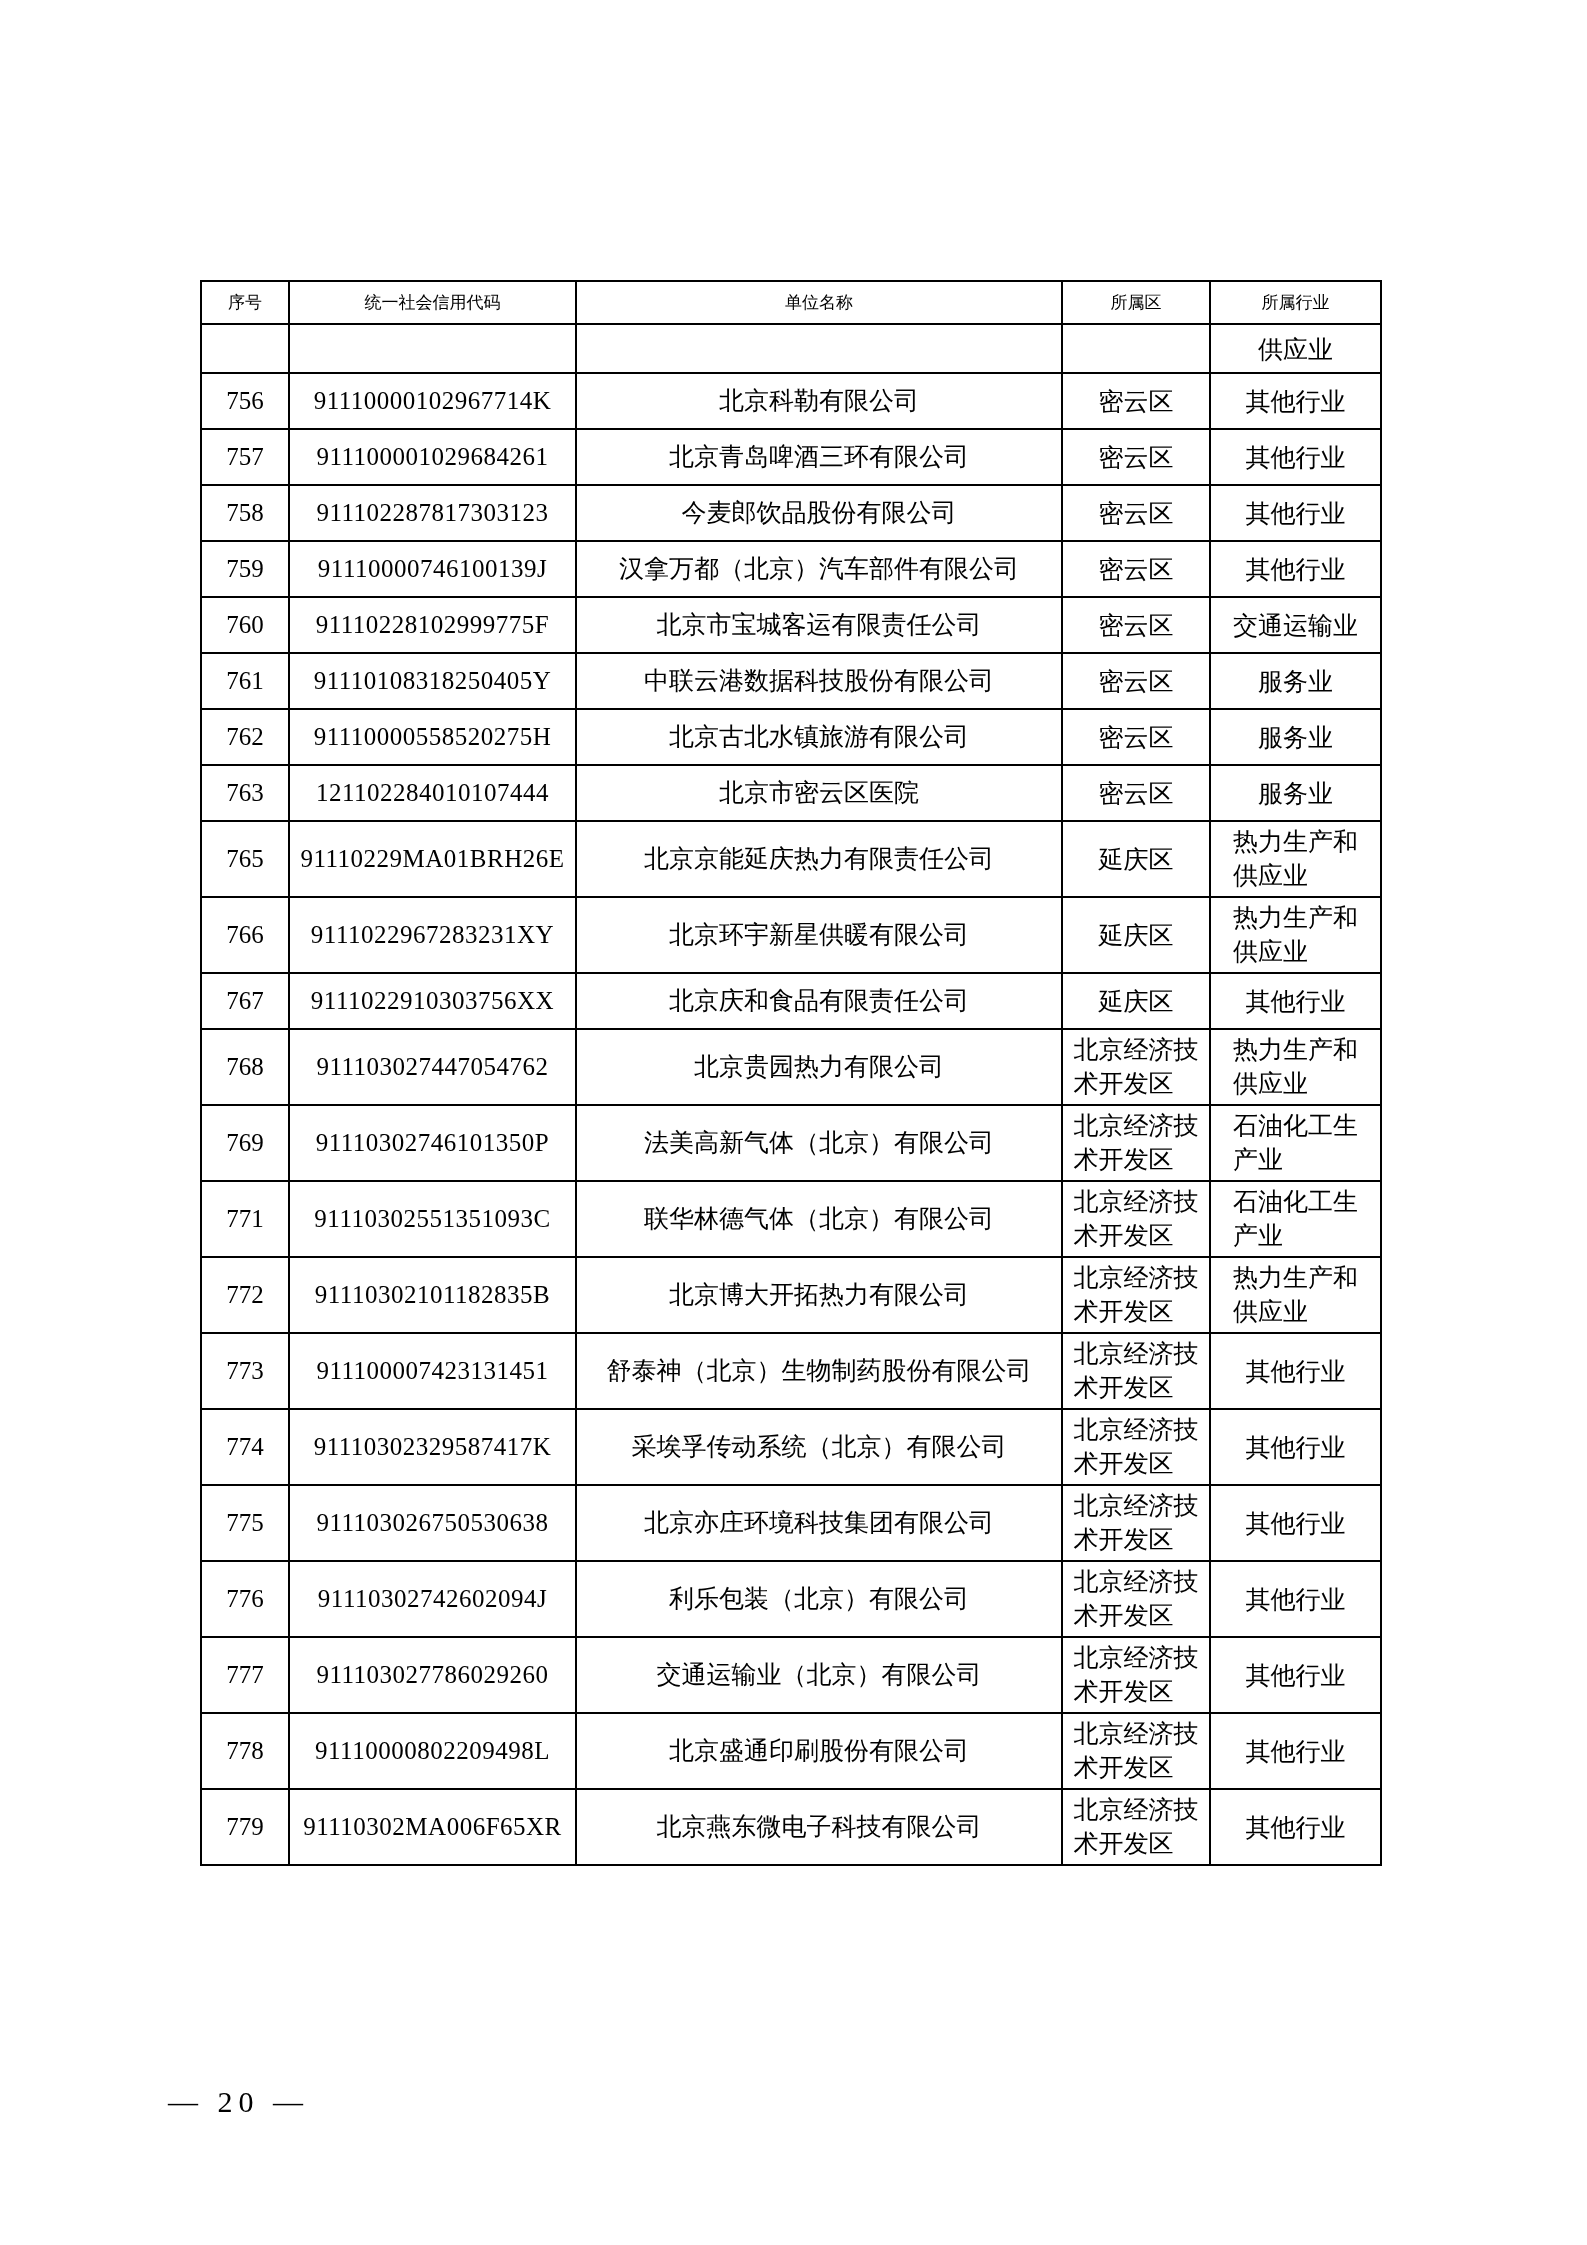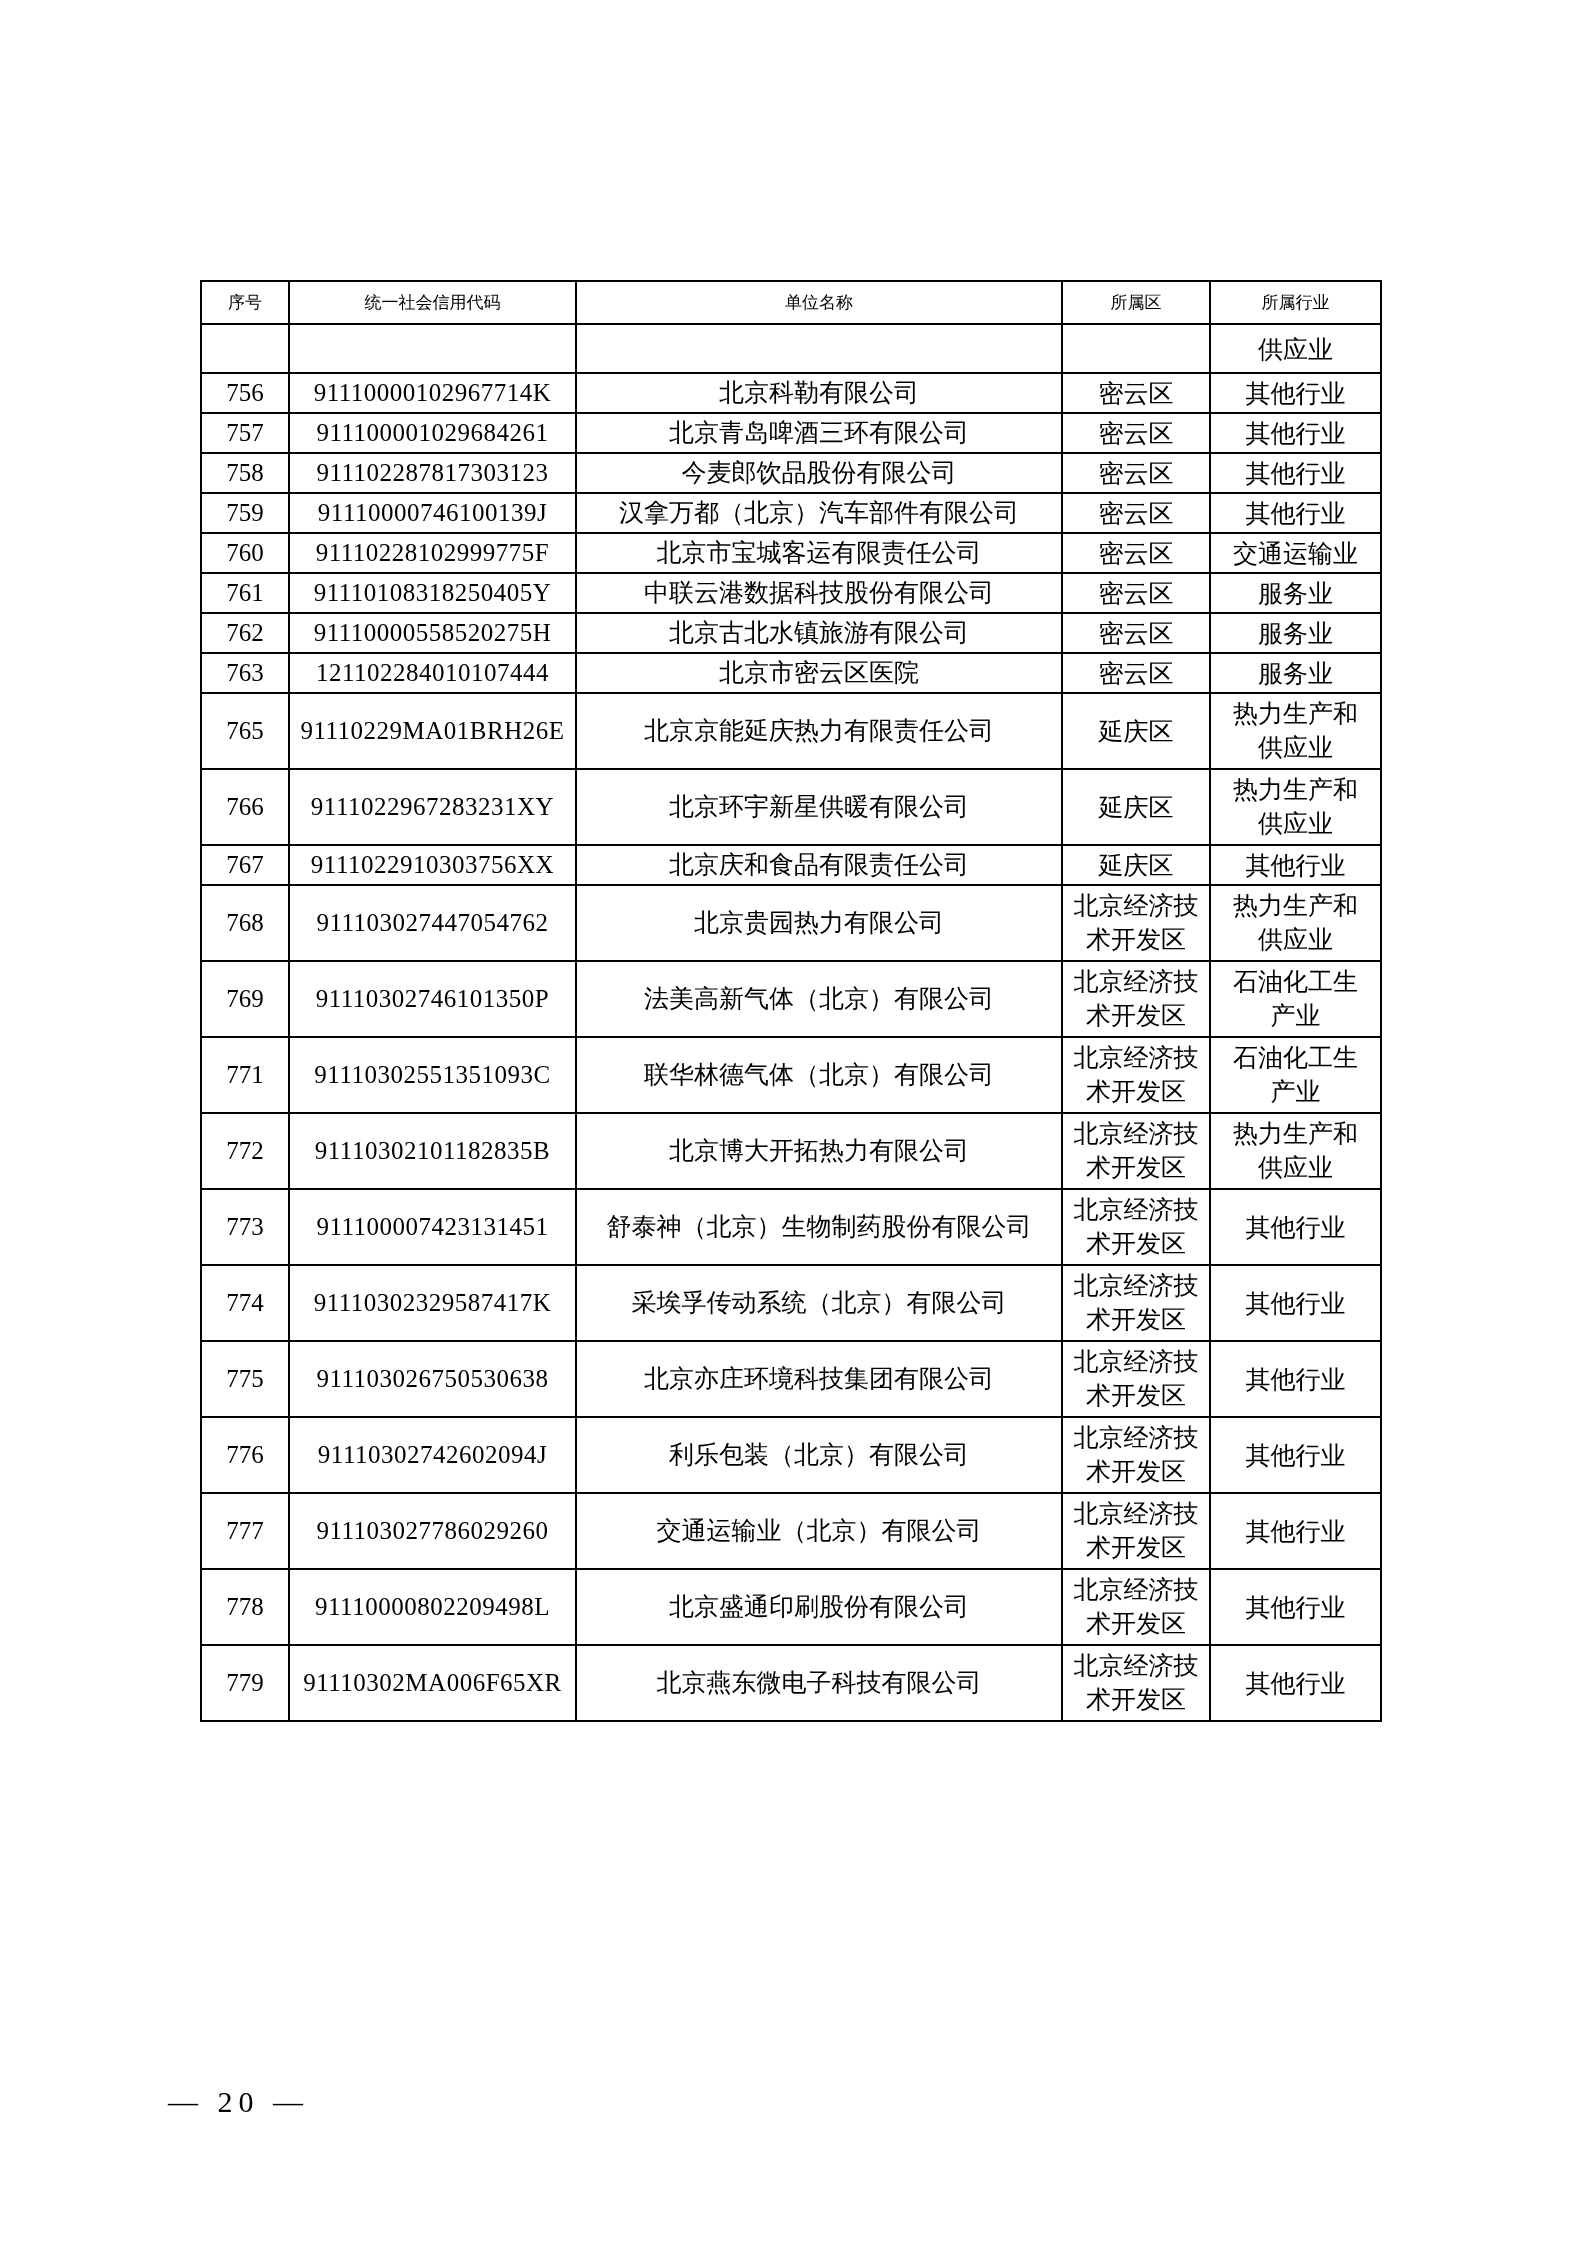--- a/index.html
+++ b/index.html
@@ -25,29 +25,29 @@
     line-height:34px;
     padding:0 4px;
     overflow:hidden;
   }
   .doc-table th {
     font-weight:normal;
     height:41px;
     font-size:17px;
   }
   tr.row-cont   { height:49px; }
-  tr.row-single { height:40px; }
+  tr.row-single { height:56px; }
   tr.row-tall   { height:76px; }
   .code-text { letter-spacing:0.5px;margin-left:24px; }
   .wrap5 {
     display:inline-block;
     max-width:5em;
     word-break:break-all;
     vertical-align:middle;
-    text-align:center;
+    text-align:left;
   }
   .page-number {
     position:absolute;
     left:168px; top:2085px;
     font-size:30px;
     letter-spacing:6px;
     white-space:pre;
   }
 </style>
 </head>

